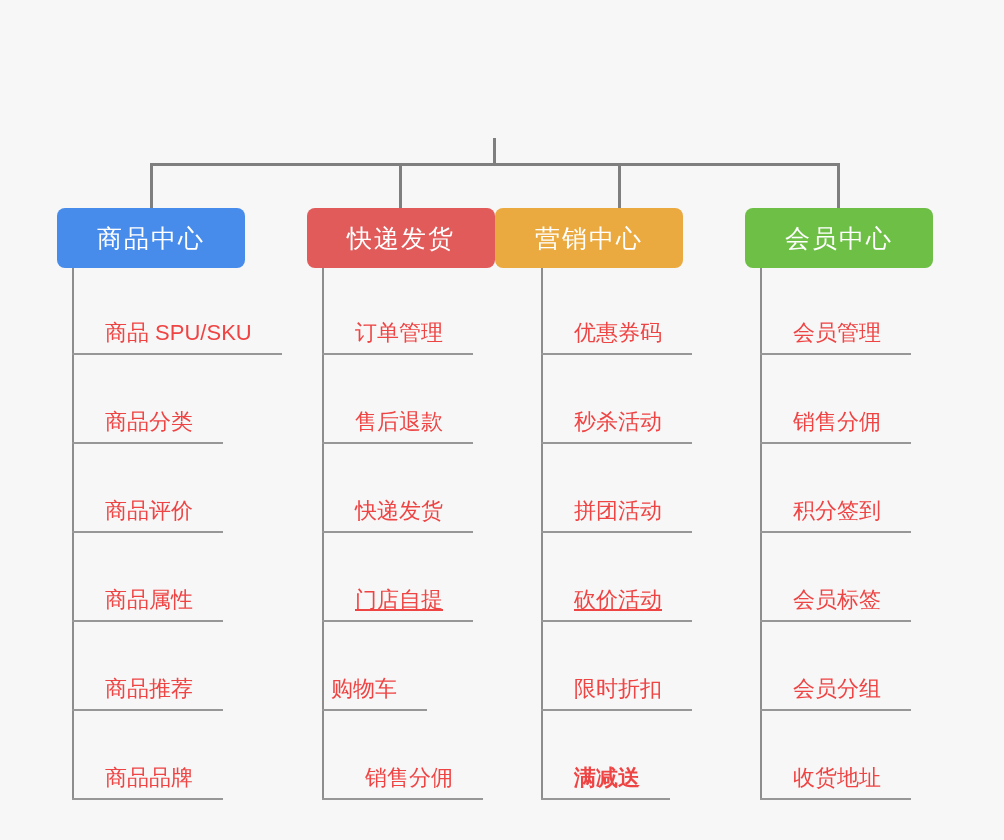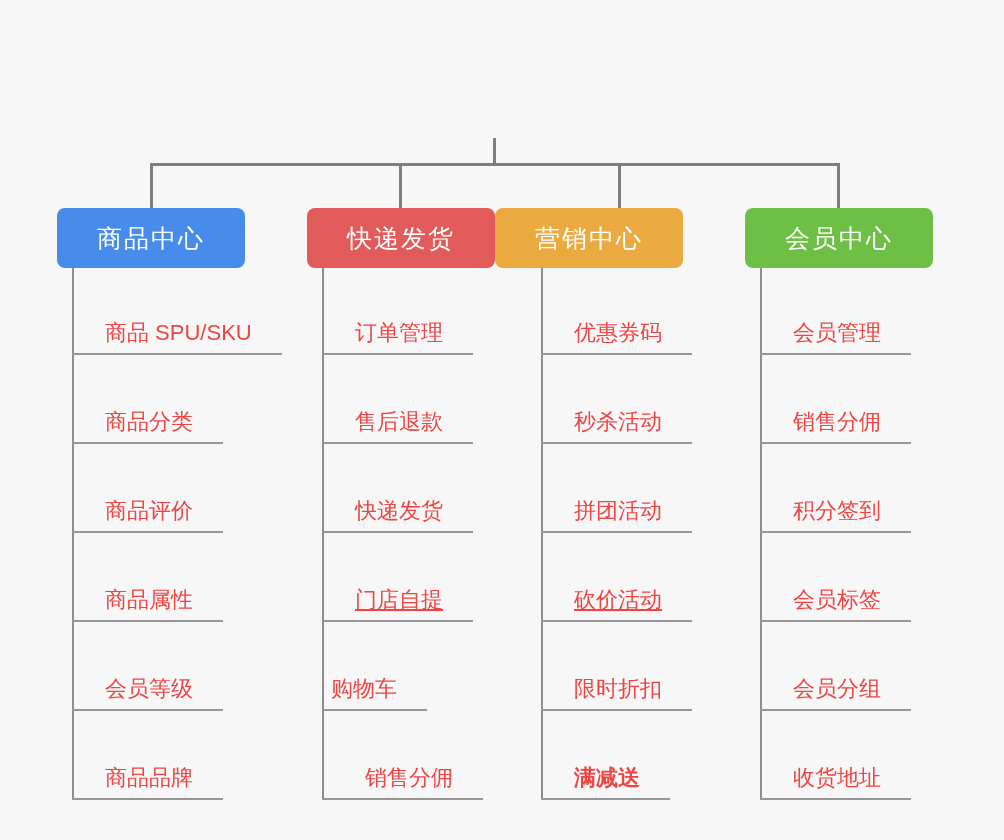--- a/index.html
+++ b/index.html
@@ -57,21 +57,21 @@
       <div class="connector drop" style="left: 150px;"></div>
       <div class="branch-box" style="left: 57px; background: rgb(71, 140, 235);">
         <span>商品中心</span>
       </div>
       <div class="leaf-col" style="left: 72px;">
         <div class="trunk"></div>
         <div class="leaf" style="top: 49px;">商品 SPU/SKU</div>
         <div class="leaf" style="top: 138px;">商品分类</div>
         <div class="leaf" style="top: 227px;">商品评价</div>
         <div class="leaf" style="top: 316px;">商品属性</div>
-        <div class="leaf" style="top: 405px;">会员等级</div>
+        <div class="leaf" style="top: 405px;">商品推荐</div>
         <div class="leaf" style="top: 494px;">商品品牌</div>
       </div>
       <div class="connector drop" style="left: 399px;"></div>
       <div class="branch-box" style="left: 307px; background: rgb(226, 91, 91);">
         <span>快递发货</span>
       </div>
       <div class="leaf-col" style="left: 322px;">
         <div class="trunk"></div>
         <div class="leaf" style="top: 49px;">订单管理</div>
         <div class="leaf" style="top: 138px;">售后退款</div>

